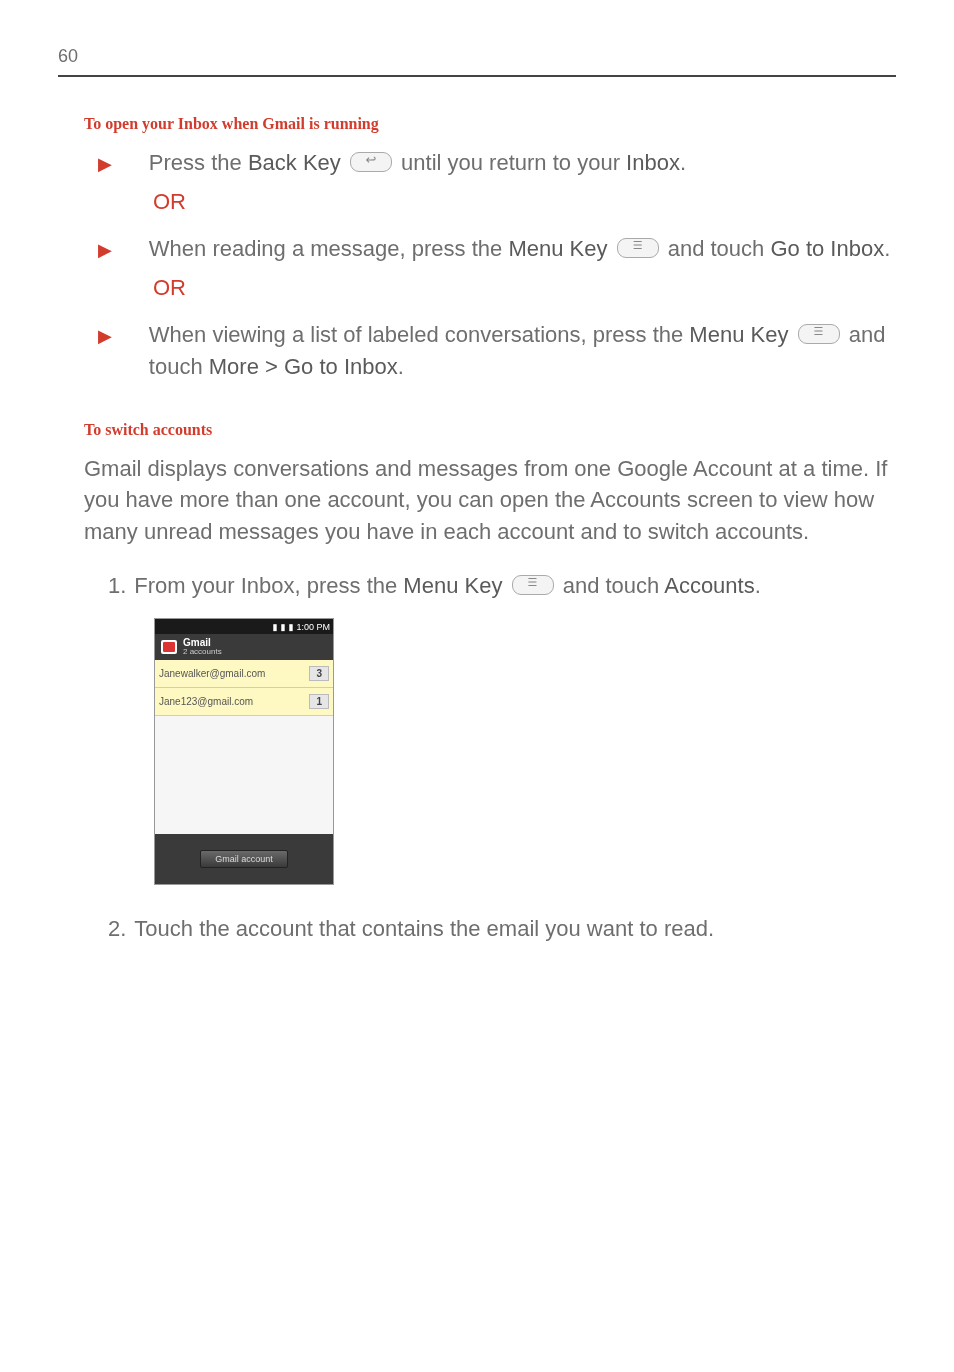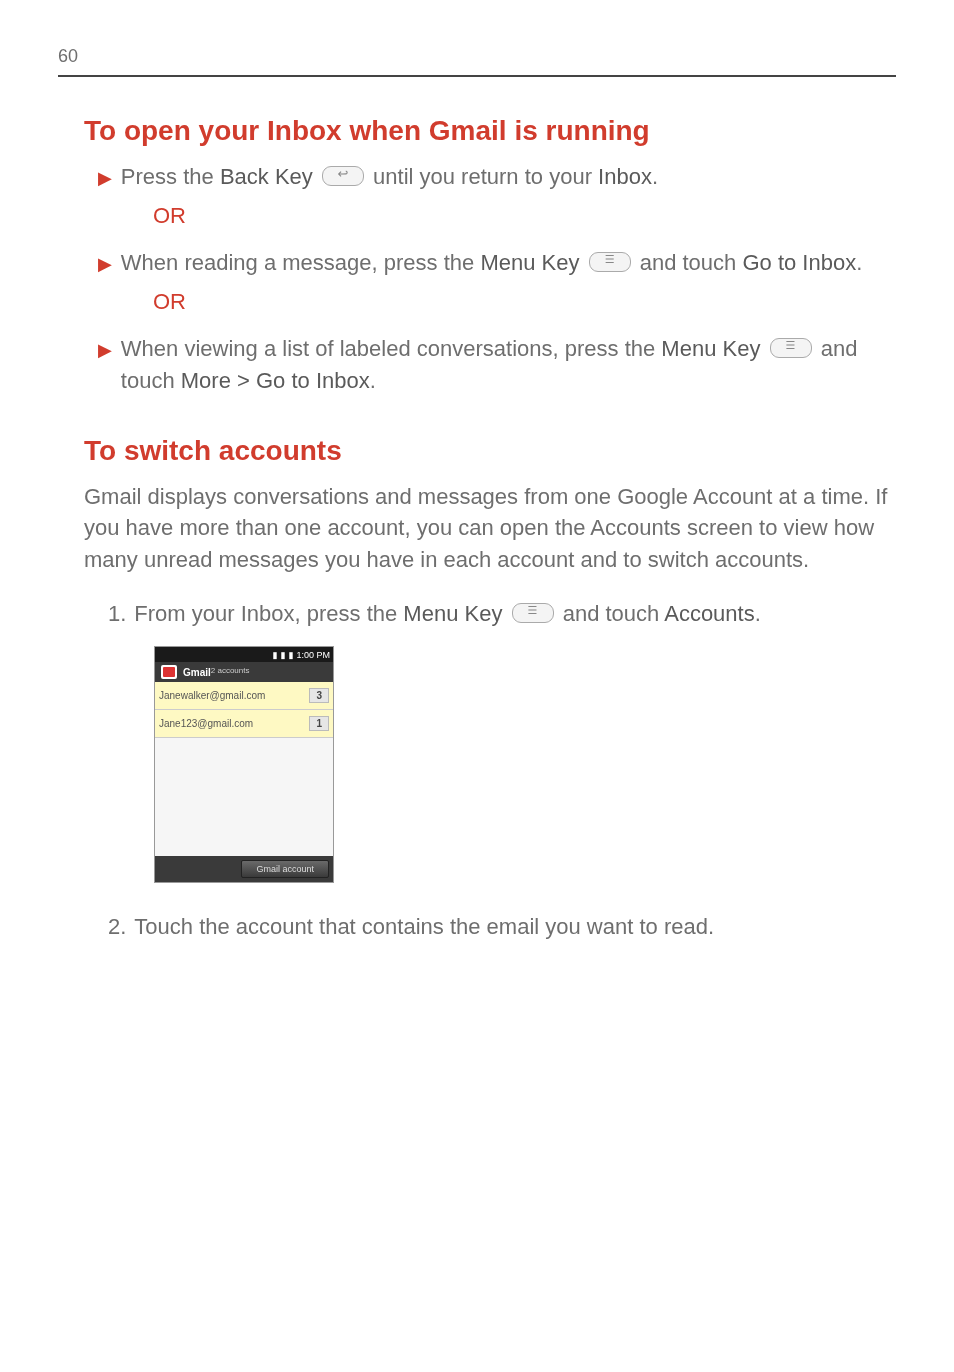--- a/index.html
+++ b/index.html
@@ -28,41 +28,42 @@
     top:-2px;
   }
   .chapter-title{
     font-size:28px;
     font-weight:bold;
     color:#6e6e6e;
     letter-spacing:0.5px;
   }
   .section-heading{
     color:#d13c2d;
-    font-size:28px;
+    font-size:16px;
     font-weight:600;
     margin:0 0 14px 0;
     padding-left:26px;
+    font-family:Liberation Serif, serif;
   }
   .bullet-row{
     display:flex;
     align-items:flex-start;
     margin:0 0 10px 40px;
     font-size:22px;
     line-height:1.45;
     color:#6e6e6e;
   }
   .tri{
     color:#d13c2d;
     font-size:18px;
     margin-right:9px;
     position:relative;
     top:4px;
   }
-  .bullet-text{flex:1;}
+  .bullet-text{flex:1;margin-left:28px;}
   .or-word{
     color:#d13c2d;
     font-size:22px;
     margin:6px 0 18px 95px;
   }
   .para{
     font-size:22px;
     line-height:1.45;
     color:#6e6e6e;
     margin:8px 0 22px 0;
@@ -126,35 +127,35 @@
     background:#3a3a3a;color:#fff;display:flex;align-items:center;
     padding:3px 6px;gap:6px;
   }
   .mail-ico{
     width:16px;height:14px;background:#fff;border-radius:2px;position:relative;
   }
   .mail-ico::after{
     content:"";position:absolute;left:2px;top:2px;right:2px;bottom:2px;
     background:#d33;border-radius:1px;
   }
-  .app-head-text{display:flex;line-height:1.1;}
+  .app-head-text{display:flex;flex-direction:column;line-height:1.1;}
   .app-head-text .a{font-size:10px;font-weight:bold;}
   .app-head-text .b{font-size:8px;color:#ccc;}
   .acct-row{
     background:#fef9c3;border-bottom:1px solid #ccc;
     display:flex;justify-content:space-between;align-items:center;
     padding:6px 4px;font-size:10px;color:#555;
   }
   .badge{
     background:#e6e6e6;border:1px solid #bbb;color:#444;
     padding:1px 6px;font-size:10px;font-weight:bold;
   }
   .phone .empty{height:118px;background:#f6f6f6;}
   .phone .bottom{
-    background:#3a3a3a;padding:4px;display:flex;justify-content:flex-end;
+    background:#3a3a3a;padding:16px;display:flex;justify-content:center;
   }
   .phone .bottom button{
     background:linear-gradient(#6a6a6a,#3a3a3a);
     color:#ddd;border:1px solid #222;font-size:9px;
     padding:3px 14px;border-radius:2px;
   }
 </style>
 </head>
 <body>
 

